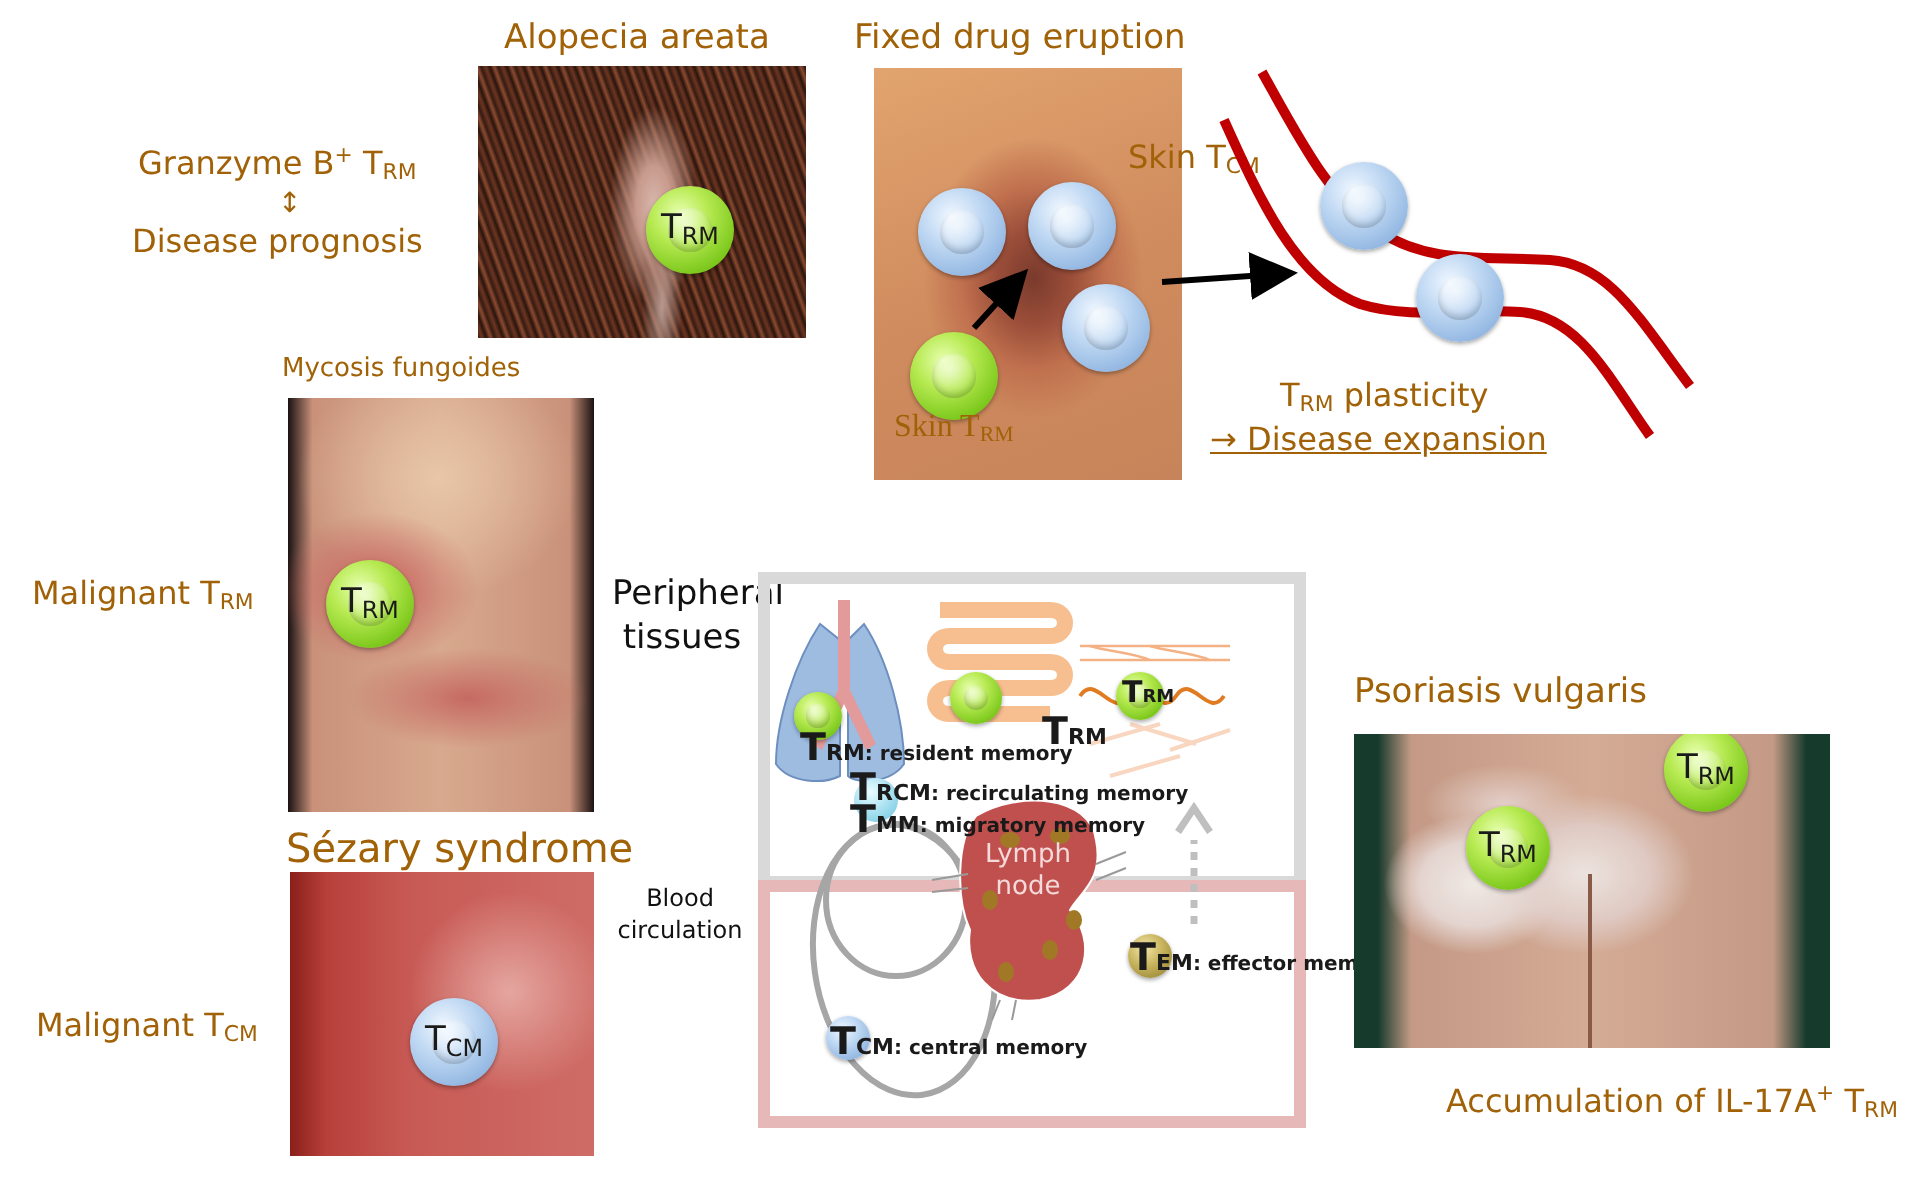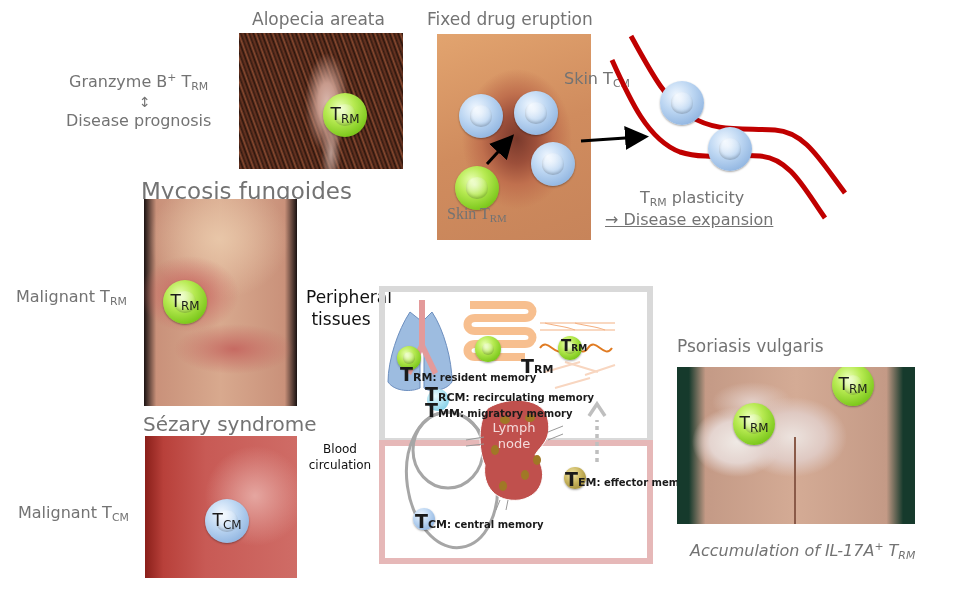--- a/index.html
+++ b/index.html
@@ -1,19 +1,19 @@
 <!DOCTYPE html>
 <html><head>
 <meta charset="utf-8">
 <style>
   html, body { margin:0; padding:0; }
   body { width:960px; height:592px; background:#ffffff; position:relative; overflow:hidden;
          font-family:"DejaVu Sans", "Liberation Sans", sans-serif; color:#111; }
   .abs { position:absolute; }
-  .lbl { font-size:16px; color:#737373; white-space:nowrap; line-height:1.15; }
+  .lbl { font-size:16px; color:#a16207; white-space:nowrap; line-height:1.15; }
   .sub { font-size:0.68em; vertical-align:-0.25em; }
   .sup { font-size:0.68em; vertical-align:0.55em; }
   .photo { position:absolute; overflow:hidden; }
   
   .cell { position:absolute; border-radius:50%; }
   .cell.green { background:radial-gradient(circle at 38% 32%, #e8ffb0 0%, #b7ea52 35%, #7cc81c 75%, #5aa512 100%);
                 box-shadow:0 1px 2px rgba(0,0,0,0.35); }
   .cell.blue { background:radial-gradient(circle at 38% 32%, #f0f7ff 0%, #bcd6f2 40%, #8fb4e0 80%, #7aa2d2 100%);
                box-shadow:0 1px 2px rgba(0,0,0,0.35); }
   .cell.olive { background:radial-gradient(circle at 38% 32%, #f2e7a8 0%, #c7b35c 45%, #8c7a2c 100%);
@@ -92,21 +92,21 @@
     <div class="nuc"></div>
   </div>
 <div class="cell blue" style="left:708px;top:127px;width:44px;height:44px;">
     <div class="nuc"></div>
   </div>
 <div class="abs lbl" style="left:640px;top:189px;">
   <span>T</span><span class="sub">RM</span><span> plasticity</span>
 </div>
 <div class="abs lbl" style="left:605px;top:211px;text-decoration:underline;">→ Disease expansion</div>
 
-<div class="abs lbl" style="left:141px;top:178px;font-size:23px;">Mycosis fungoides</div>
+<div class="abs lbl" style="left:141px;top:178px;font-size:13px;">Mycosis fungoides</div>
 <div class="photo" style="left:144px;top:199px;width:153px;height:207px;
   background:
    radial-gradient(ellipse 50px 38px at 45px 95px, #c8645f 0%, rgba(200,100,95,0.5) 50%, rgba(0,0,0,0) 100%),
    radial-gradient(ellipse 60px 25px at 90px 150px, #c66a62 0%, rgba(0,0,0,0) 100%),
    radial-gradient(ellipse 70px 60px at 75px 40px, #e8c6a8 0%, rgba(0,0,0,0) 100%),
    linear-gradient(90deg, #1a1212 0%, #c9917a 8%, #d8a98e 50%, #c9917a 92%, #1a1212 100%);">
   <div class="cell green" style="left:19px;top:81px;width:44px;height:44px;">
     <div class="nuc"></div>
     <div class="ctext"><span>T</span><span class="sub">RM</span></div>
   </div>
@@ -234,15 +234,15 @@
   <div class="abs" style="left:117px;top:70px;width:2px;height:87px;background:#8a5a48;"></div>
   <div class="cell green" style="left:56px;top:36px;width:42px;height:42px;">
     <div class="nuc"></div>
     <div class="ctext"><span>T</span><span class="sub">RM</span></div>
   </div>
   <div class="cell green" style="left:155px;top:-3px;width:42px;height:42px;">
     <div class="nuc"></div>
     <div class="ctext"><span>T</span><span class="sub">RM</span></div>
   </div>
 </div>
-<div class="abs lbl" style="left:690px;top:541px;font-style:italic;">
+<div class="abs lbl" style="left:723px;top:541px;">
   <span>Accumulation of IL-17A</span><span class="sup">+</span><span> T</span><span class="sub">RM</span>
 </div>
 
 </body></html>

